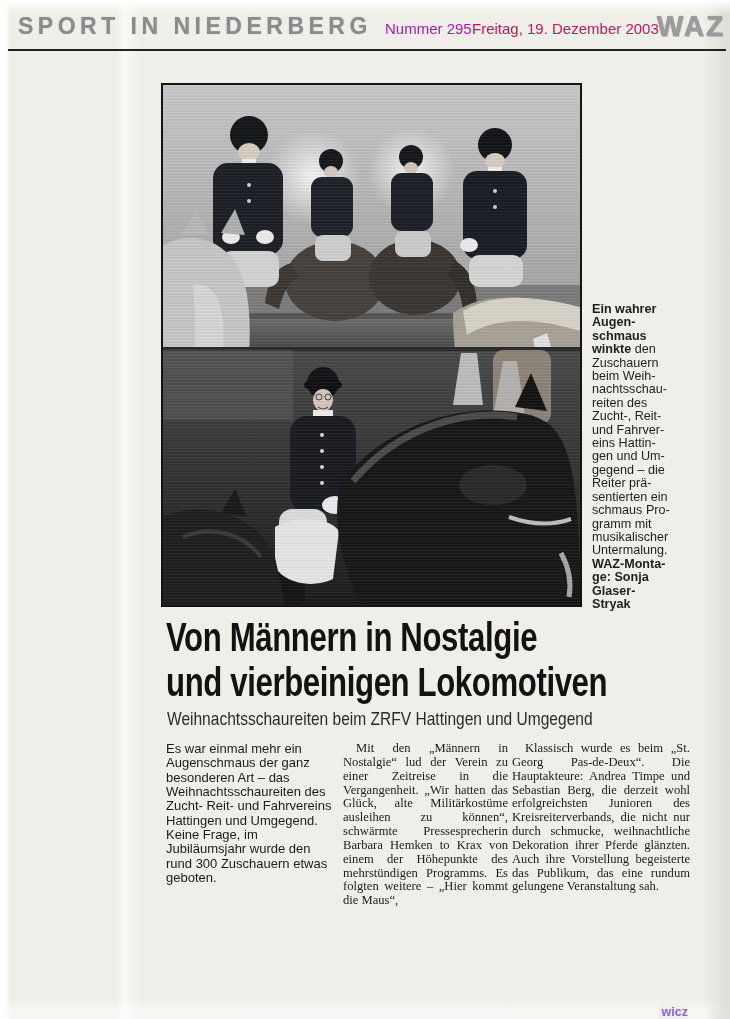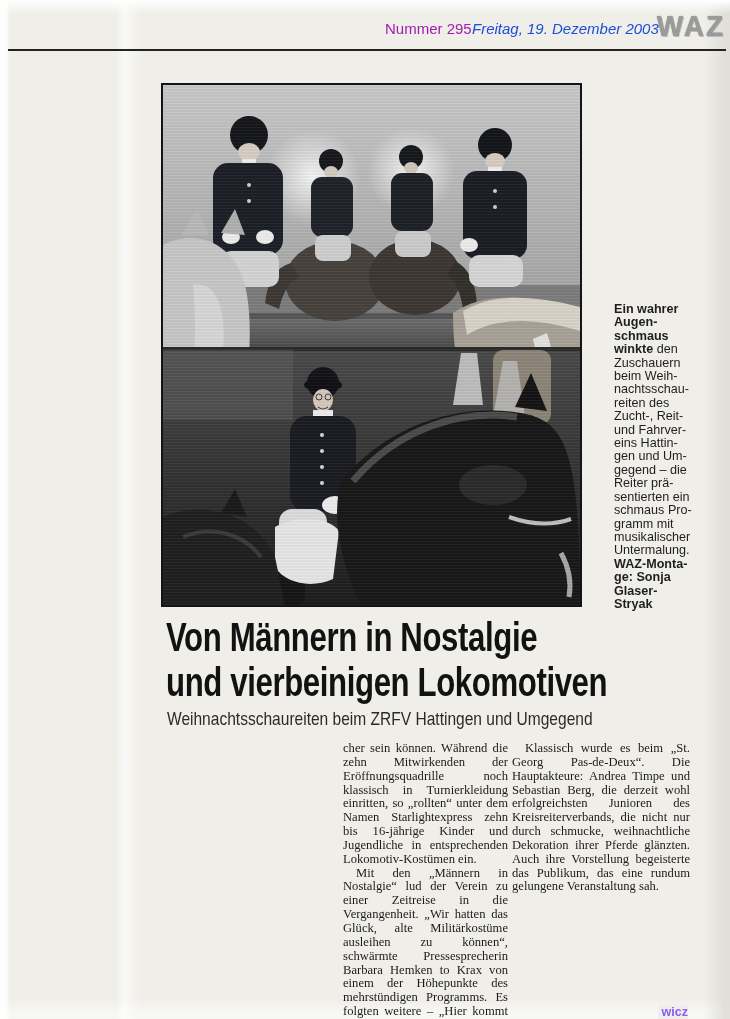--- a/index.html
+++ b/index.html
@@ -12,35 +12,35 @@
           linear-gradient(90deg,rgba(255,255,255,.9) 0 6px,rgba(255,255,255,0) 10px),
           linear-gradient(270deg,rgba(222,221,215,.9) 0 5px,rgba(222,221,215,0) 26px),
           linear-gradient(90deg,rgba(255,255,255,0) 116px,rgba(255,255,255,.65) 124px,rgba(255,255,255,0) 140px),
           linear-gradient(0deg,rgba(255,255,255,.5) 0 8px,rgba(255,255,255,0) 20px);}
   
   .masthead{position:absolute;left:0;top:0;width:730px;height:52px;}
   .mh-title{position:absolute;left:18px;top:13px;font-size:23px;font-weight:bold;
         letter-spacing:4.5px;color:#8c8c8c;white-space:nowrap;
         text-shadow:0 0 1px #a9a9a9;}
   .mh-issue{position:absolute;left:385px;top:20px;font-size:15px;color:#a21caf;white-space:nowrap;}
-  .mh-date{position:absolute;left:472px;top:20px;font-size:15px;color:#1d4ed8;white-space:nowrap;font-style:italic;}
+  .mh-date{position:absolute;left:472px;top:20px;font-size:15px;color:#be185d;white-space:nowrap;}
   .mh-brand{position:absolute;right:5px;top:10px;font-size:28px;font-weight:bold;
         letter-spacing:2px;color:#9b9b9b;text-shadow:0 0 1px #777,1px 1px 0 #c2c2c2;
         transform:scaleY(1.05);transform-origin:top right;}
   .mh-rule{position:absolute;left:8px;right:4px;top:49px;height:2px;background:#222;}
   
   .photo{position:absolute;left:163px;top:85px;width:417px;height:520px;
         box-shadow:0 0 0 2px #141414;background:#9a9a9a;}
   .photo::after{content:"";position:absolute;inset:0;pointer-events:none;opacity:.18;
         background:repeating-linear-gradient(0deg,rgba(255,255,255,.25) 0 1px,rgba(0,0,0,.2) 1px 3px);}
   .photo svg{display:block;width:100%;height:100%;}
   
   .caption{position:absolute;left:592px;top:303px;width:118px;
         font-size:12.6px;line-height:13.4px;color:#1e1e1e;}
-  .cap-line{white-space:nowrap;margin-left:22px;}
+  .cap-line{white-space:nowrap;}
   .caption .b{font-weight:bold;}
   
   .headline{position:absolute;left:166px;top:615px;color:#121212;}
   .hl-line{font-size:41px;font-weight:bold;letter-spacing:-.5px;line-height:45px;
         white-space:nowrap;transform:scaleX(.76);transform-origin:0 50%;}
   .subheadline{position:absolute;left:167px;top:708px;font-size:18.5px;color:#2b2b2b;
         white-space:nowrap;transform:scaleX(.84);transform-origin:0 50%;}
   
   .col{position:absolute;top:742px;height:277px;overflow:hidden;}
   .col-1{left:166px;width:168px;}
@@ -54,20 +54,21 @@
   .col p.indent{text-indent:13px;}
   .signoff{position:absolute;right:2px;bottom:0;font-family:"Liberation Sans",sans-serif;
         font-size:12.5px;font-weight:bold;color:#8b5cf6;background:#efeee9;padding-left:4px;}
 </style>
 </head>
 <body>
 
 <div class="page">
 
   <div class="masthead">
+    <div class="mh-title">SPORT IN NIEDERBERG</div>
     <div class="mh-issue">Nummer 295</div>
     <div class="mh-date">Freitag, 19. Dezember 2003</div>
     <div class="mh-brand">WAZ</div>
     <div class="mh-rule"></div>
   </div>
 
   <div class="photo" title="Schwarz-weiß-Fotomontage: Reiter in dunklen Jacketts auf Pferden in einer Reithalle">
     <svg viewBox="0 0 417 520" preserveAspectRatio="none">
       <defs>
         <linearGradient id="wallG" x1="0" y1="0" x2="0" y2="1">
@@ -229,23 +230,23 @@
       <div class="cap-line"><span class="b">Stryak</span></div>
     </div>
 
   <div class="headline">
     <div class="hl-line">Von Männern in Nostalgie</div>
     <div class="hl-line">und vierbeinigen Lokomotiven</div>
   </div>
   <div class="subheadline">Weihnachtsschaureiten beim ZRFV Hattingen und Umgegend</div>
 
   <div class="col col-1">
+      <p class="lead">Es war einmal mehr ein Augenschmaus der ganz besonderen Art – das Weihnachtsschaureiten des Zucht- Reit- und Fahrvereins Hattingen und Umgegend. Keine Frage, im Jubiläumsjahr wurde den rund 300 Zuschauern etwas geboten.</p>
     </div>
   <div class="col col-2">
-      <p class="serif">cher sein können. Während die zehn Mitwirkenden der Eröffnungsquadrille noch klassisch in Turnierkleidung einritten, so „rollten“ unter dem Namen Starlightexpress zehn bis 16-jährige Kinder und Jugendliche in entsprechenden Lokomotiv-Kostümen ein.</p>
       <p class="serif indent">Mit den „Männern in Nostalgie“ lud der Verein zu einer Zeitreise in die Vergangenheit. „Wir hatten das Glück, alte Militärkostüme ausleihen zu können“, schwärmte Pressesprecherin Barbara Hemken to Krax von einem der Höhepunkte des mehrstündigen Programms. Es folgten weitere – „Hier kommt die Maus“,</p>
     </div>
   <div class="col col-3">
       <p class="serif indent">Klassisch wurde es beim „St. Georg Pas-de-Deux“. Die Hauptakteure: Andrea Timpe und Sebastian Berg, die derzeit wohl erfolgreichsten Junioren des Kreisreiterverbands, die nicht nur durch schmucke, weihnachtliche Dekoration ihrer Pferde glänzten. Auch ihre Vorstellung begeisterte das Publikum, das eine rundum gelungene Veranstaltung sah.</p>
       <span class="signoff">wicz</span>
   </div>
 
 </div>
 
 </body></html>

